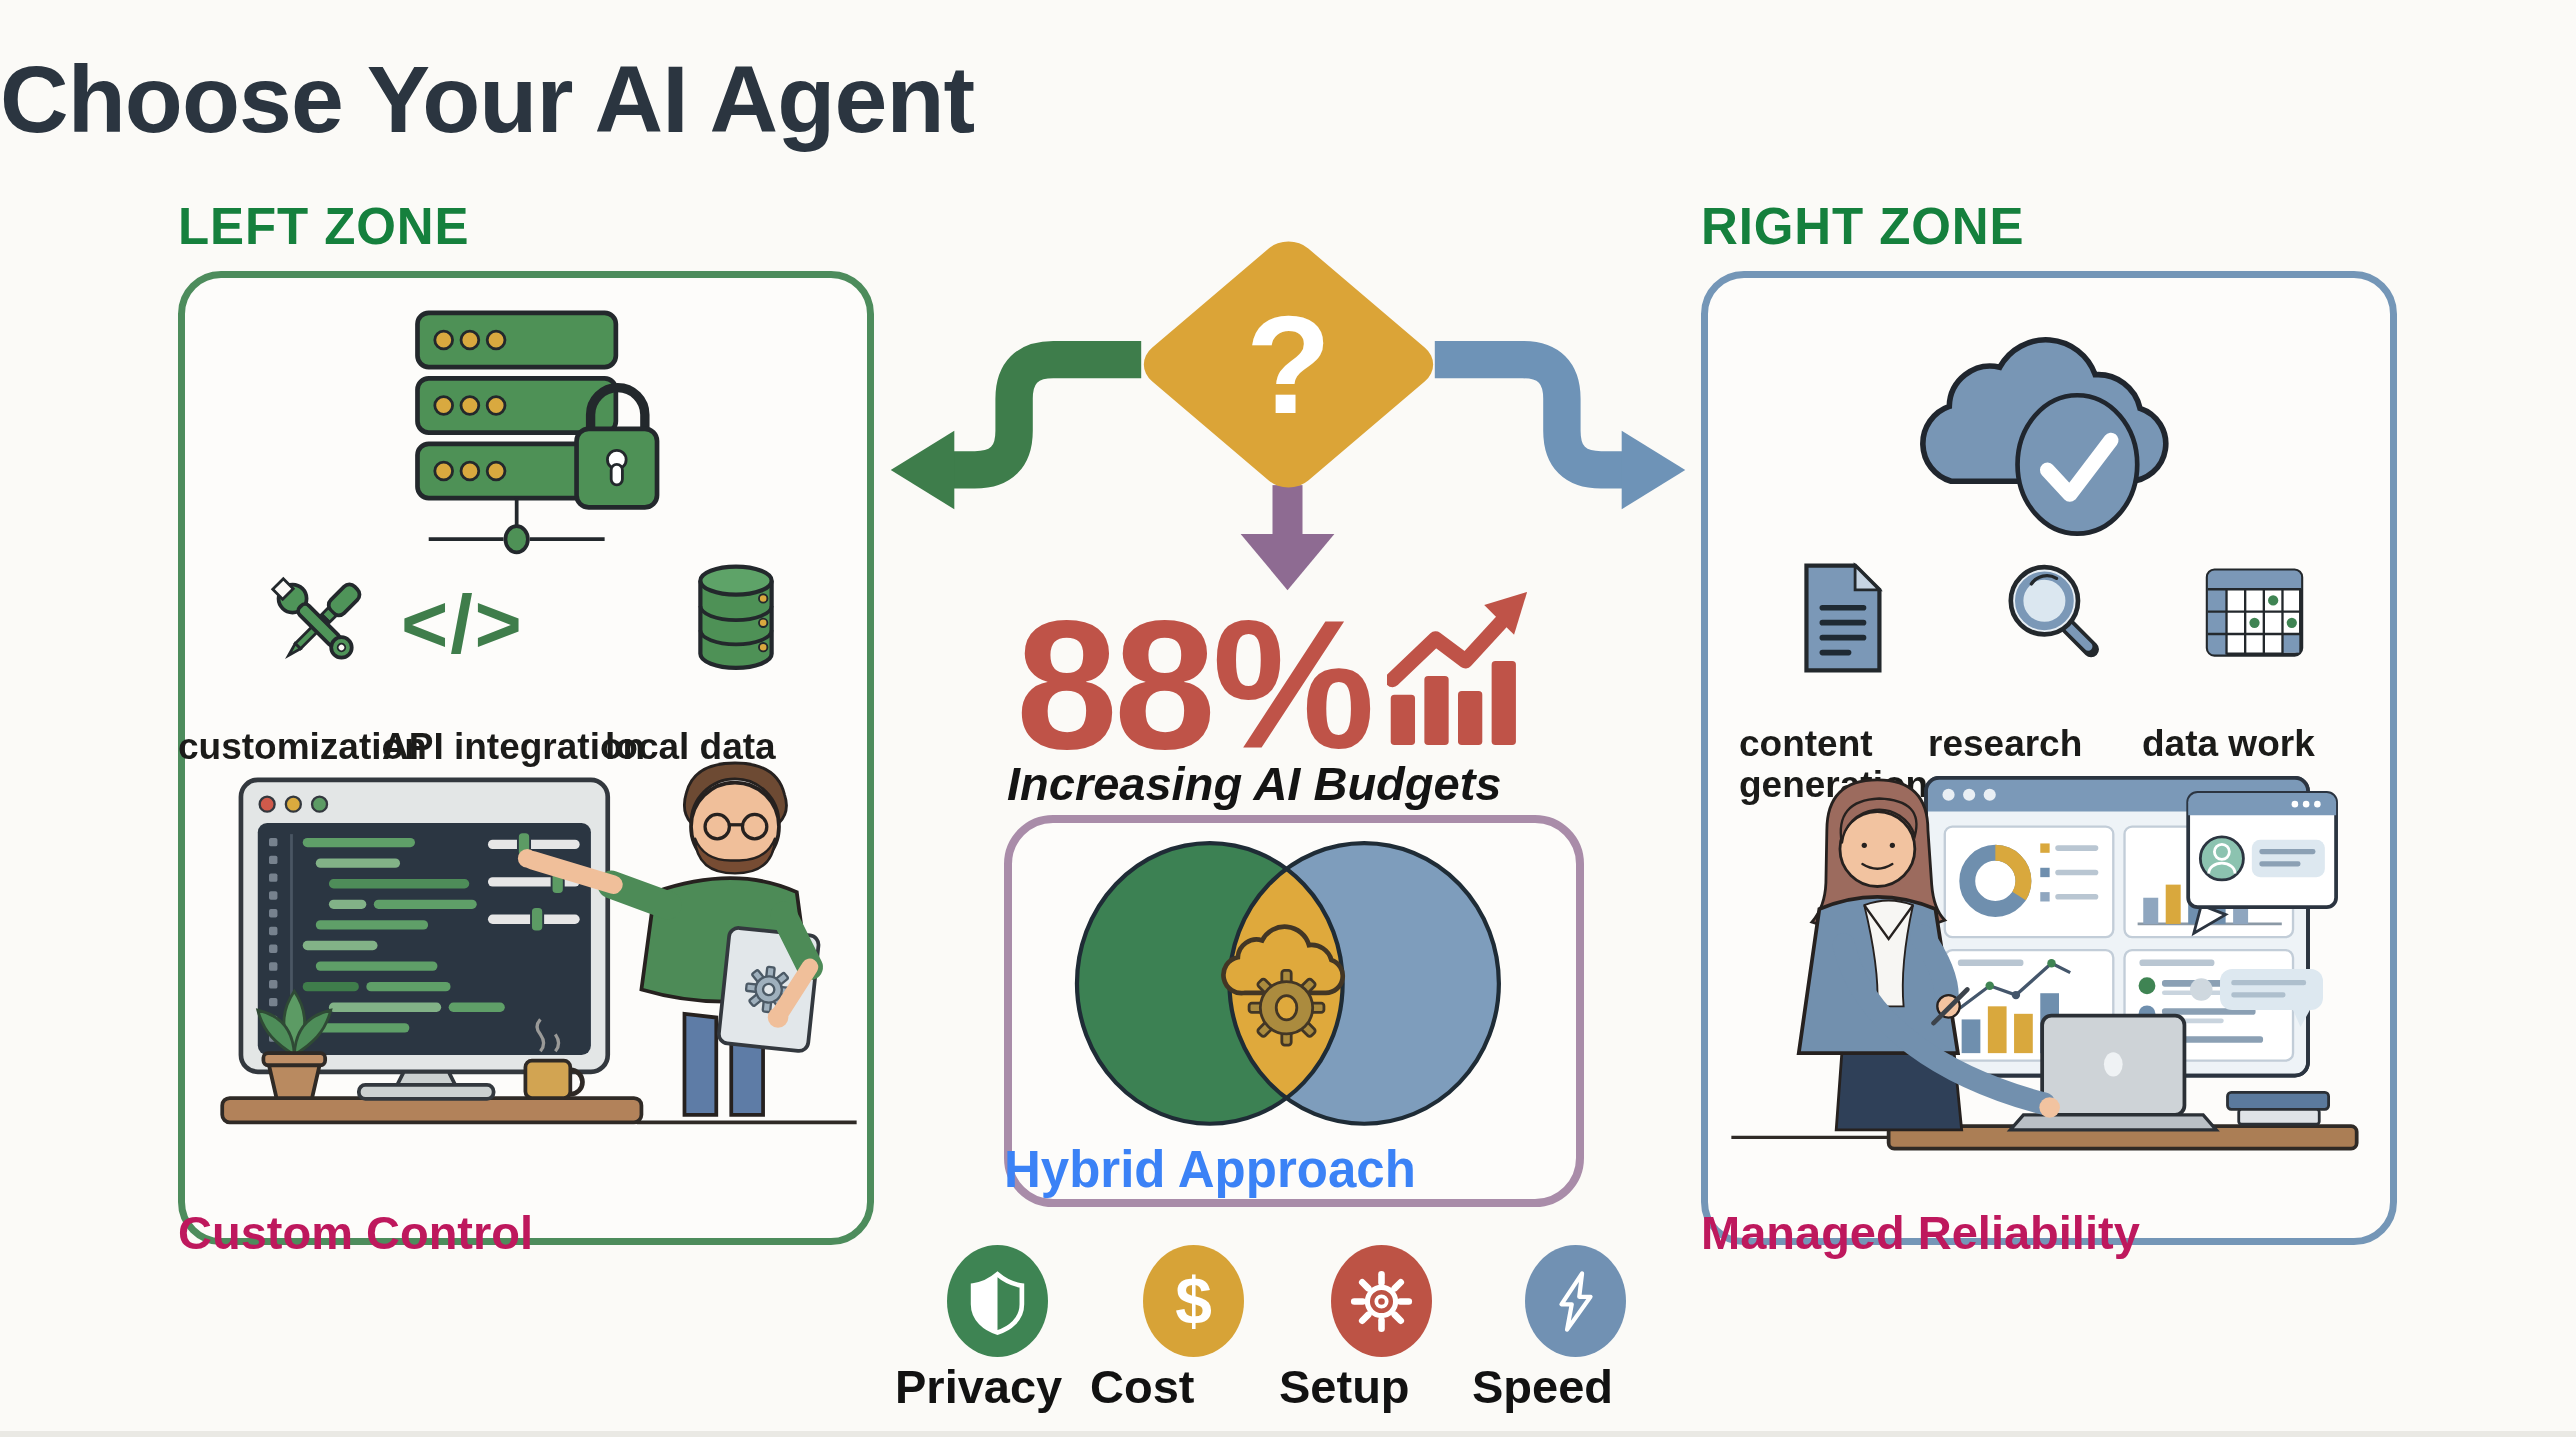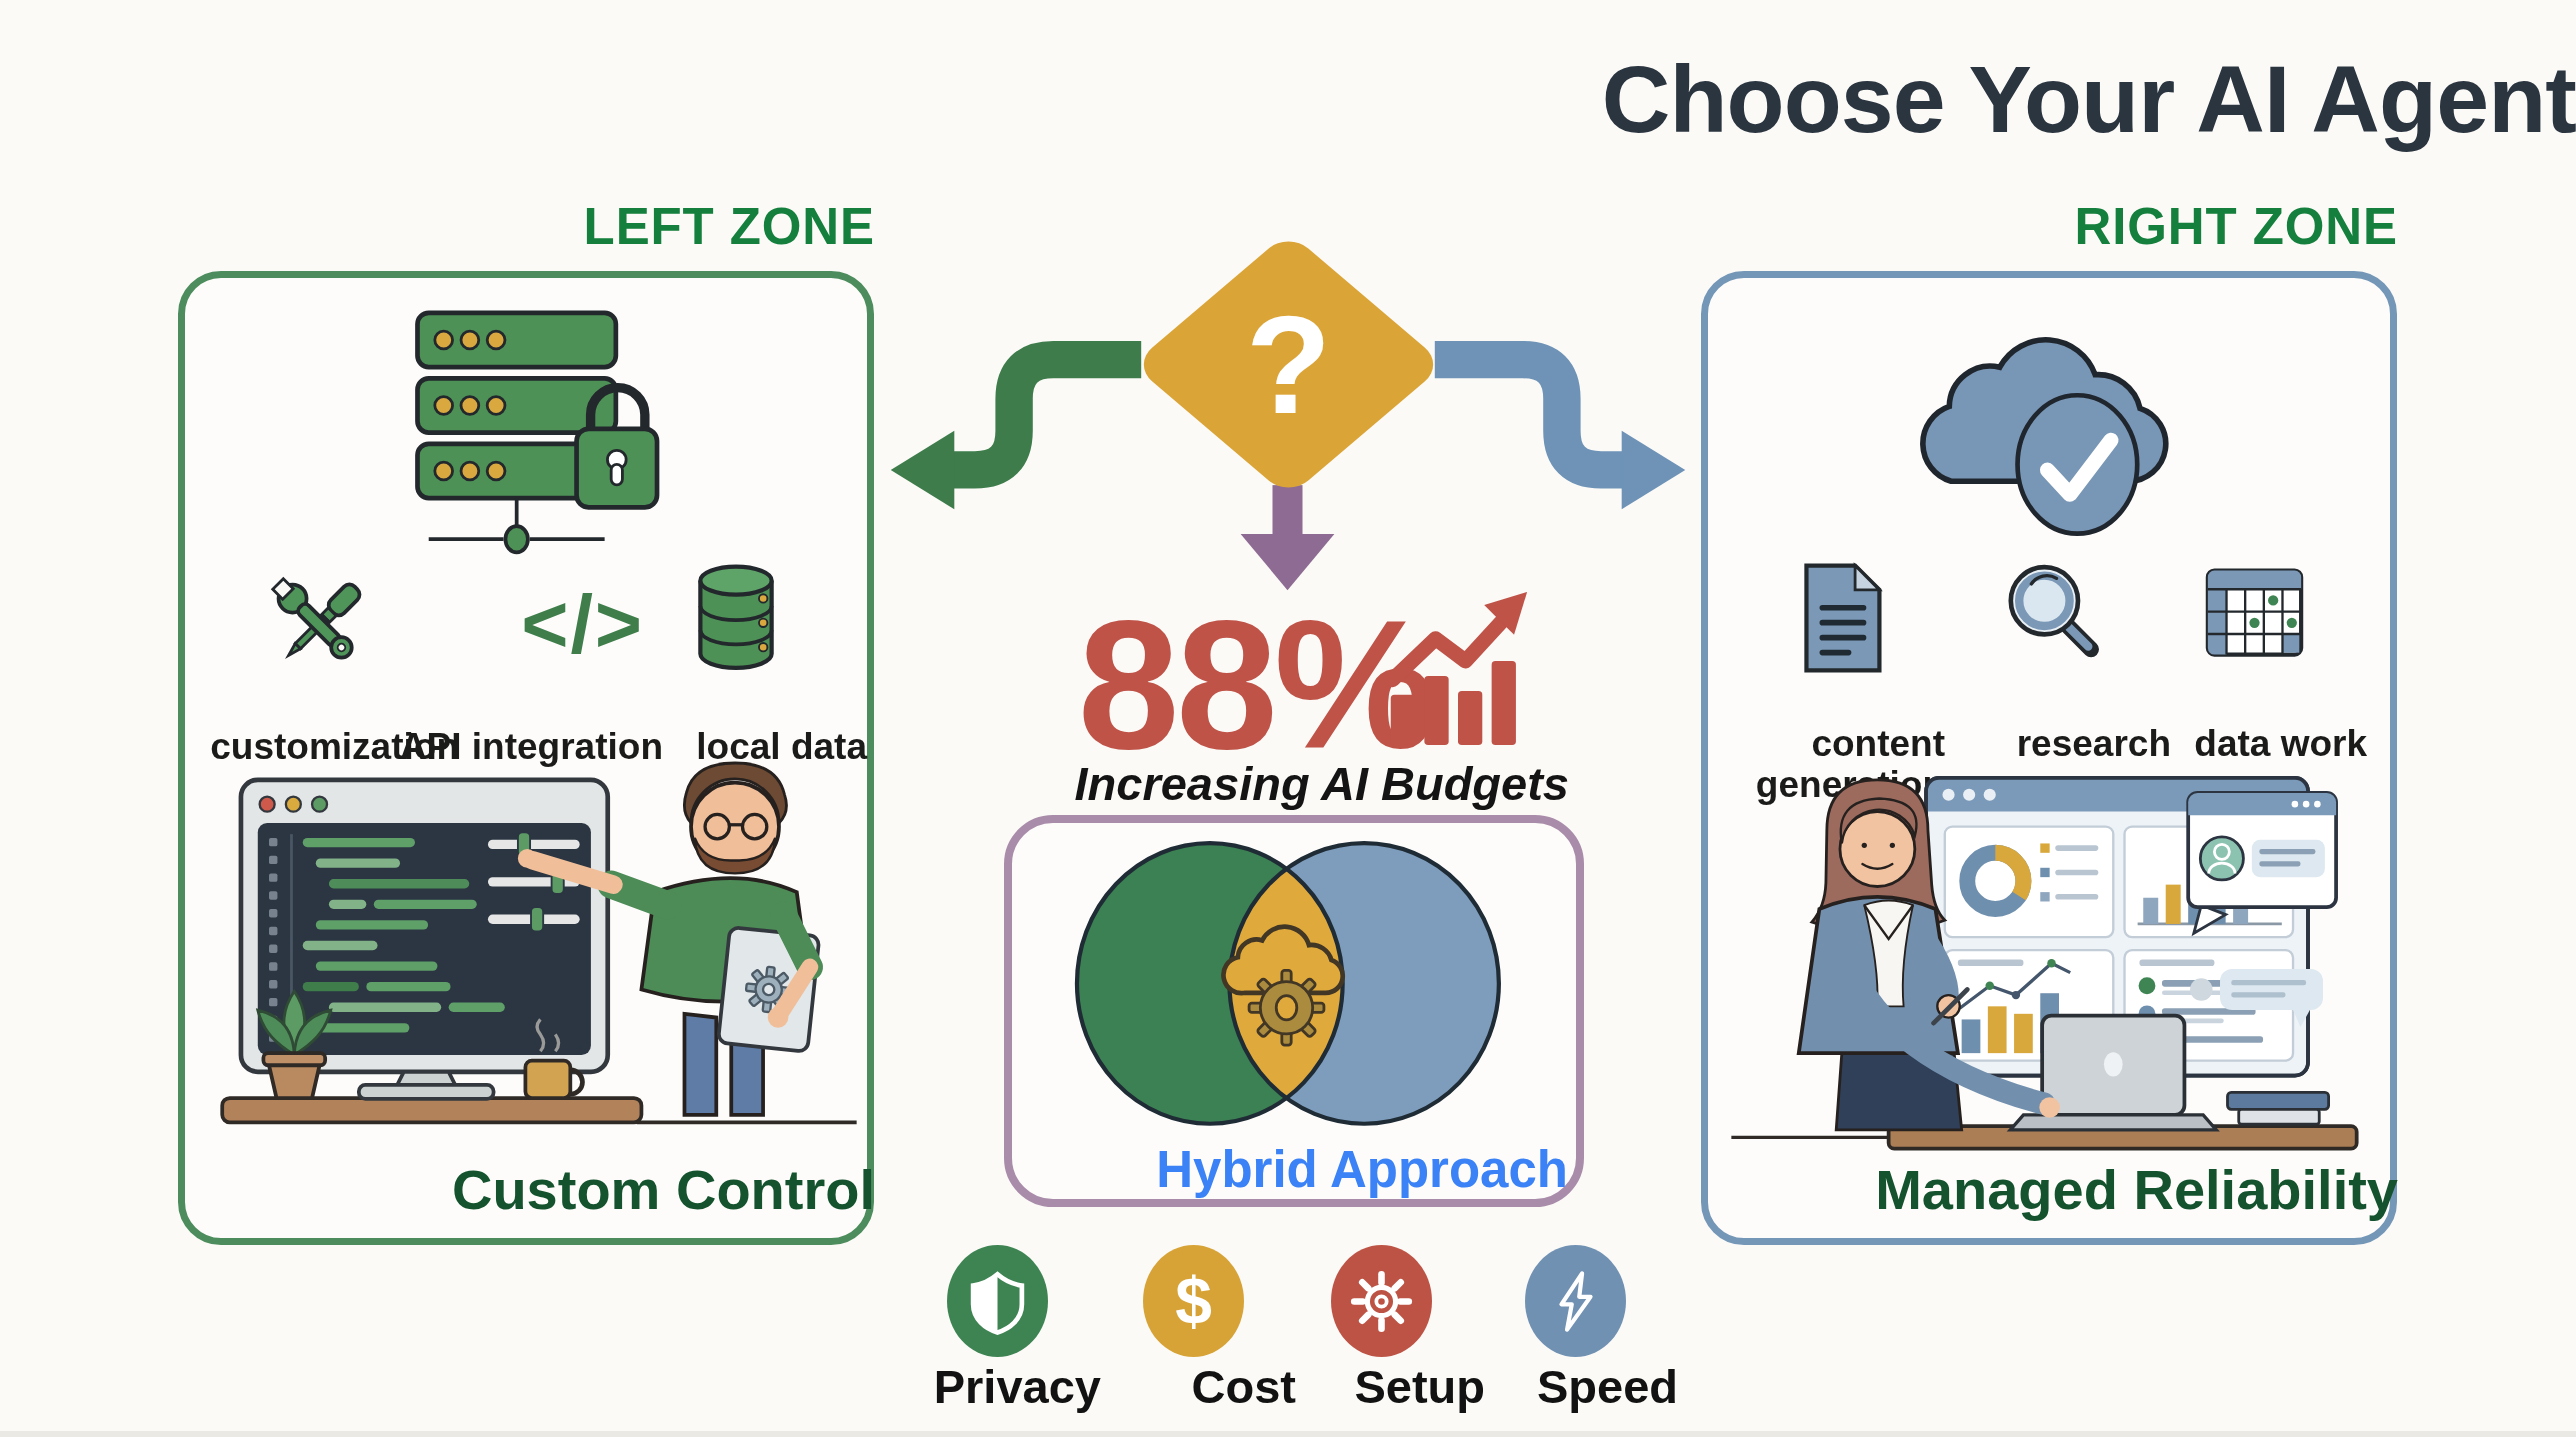--- a/index.html
+++ b/index.html
@@ -1,26 +1,26 @@
 <!DOCTYPE html>
 <html style="font-size:15px"><head>
 <meta charset="utf-8">
 <style>
   html,body{margin:0;padding:0;background:#fbfaf7;}
   #canvas{position:relative;width:2576px;height:1438px;background:#fbfaf7;overflow:hidden;
           font-family:"Liberation Sans","DejaVu Sans",sans-serif;}
   .abs{position:absolute;}
-  .ctr{text-align:right;}
+  .ctr{text-align:left;}
   .title{font-size:95px;font-weight:bold;color:#2b3540;letter-spacing:-0.9px;}
   .zone-label{font-size:51px;font-weight:bold;color:#15803d;letter-spacing:0.9px;}
   .zone-box{border-radius:43px;background:#fdfcfa;}
   .zone-box.green{border:7.5px solid #4d8c5c;}
   .zone-box.blue{border:7.5px solid #7496b7;}
   .feature-label{font-size:37px;font-weight:bold;color:#1b1b19;line-height:1.12;}
-  .caption{font-size:56px;font-weight:bold;color:#14532d;}
+  .caption{font-size:47px;font-weight:bold;color:#be185d;margin-top:48px;}
   .code-glyph{font-size:81px;font-weight:bold;color:#3f7d4b;letter-spacing:1.9px;}
   .diamond{width:221px;height:221px;background:#dba437;border-radius:28px;
            transform:scaleY(0.85) rotate(45deg);}
   .diamond-q{position:absolute;left:0;top:0;width:221px;height:221px;display:flex;
              align-items:center;justify-content:center;transform:rotate(-45deg) scaleY(1.176);
              font-size:140px;font-weight:bold;color:#ffffff;}
   .stat-value{font-size:183px;font-weight:bold;color:#bf5348;letter-spacing:-3.7px;line-height:1;}
   .stat-caption{font-size:47px;font-weight:bold;color:#141414;}
   .hybrid-box{border:8.4px solid #a98ca9;border-radius:49px;background:#fdfcfa;}
   .hybrid-caption{font-size:51px;font-weight:bold;color:#3b82f6;}

